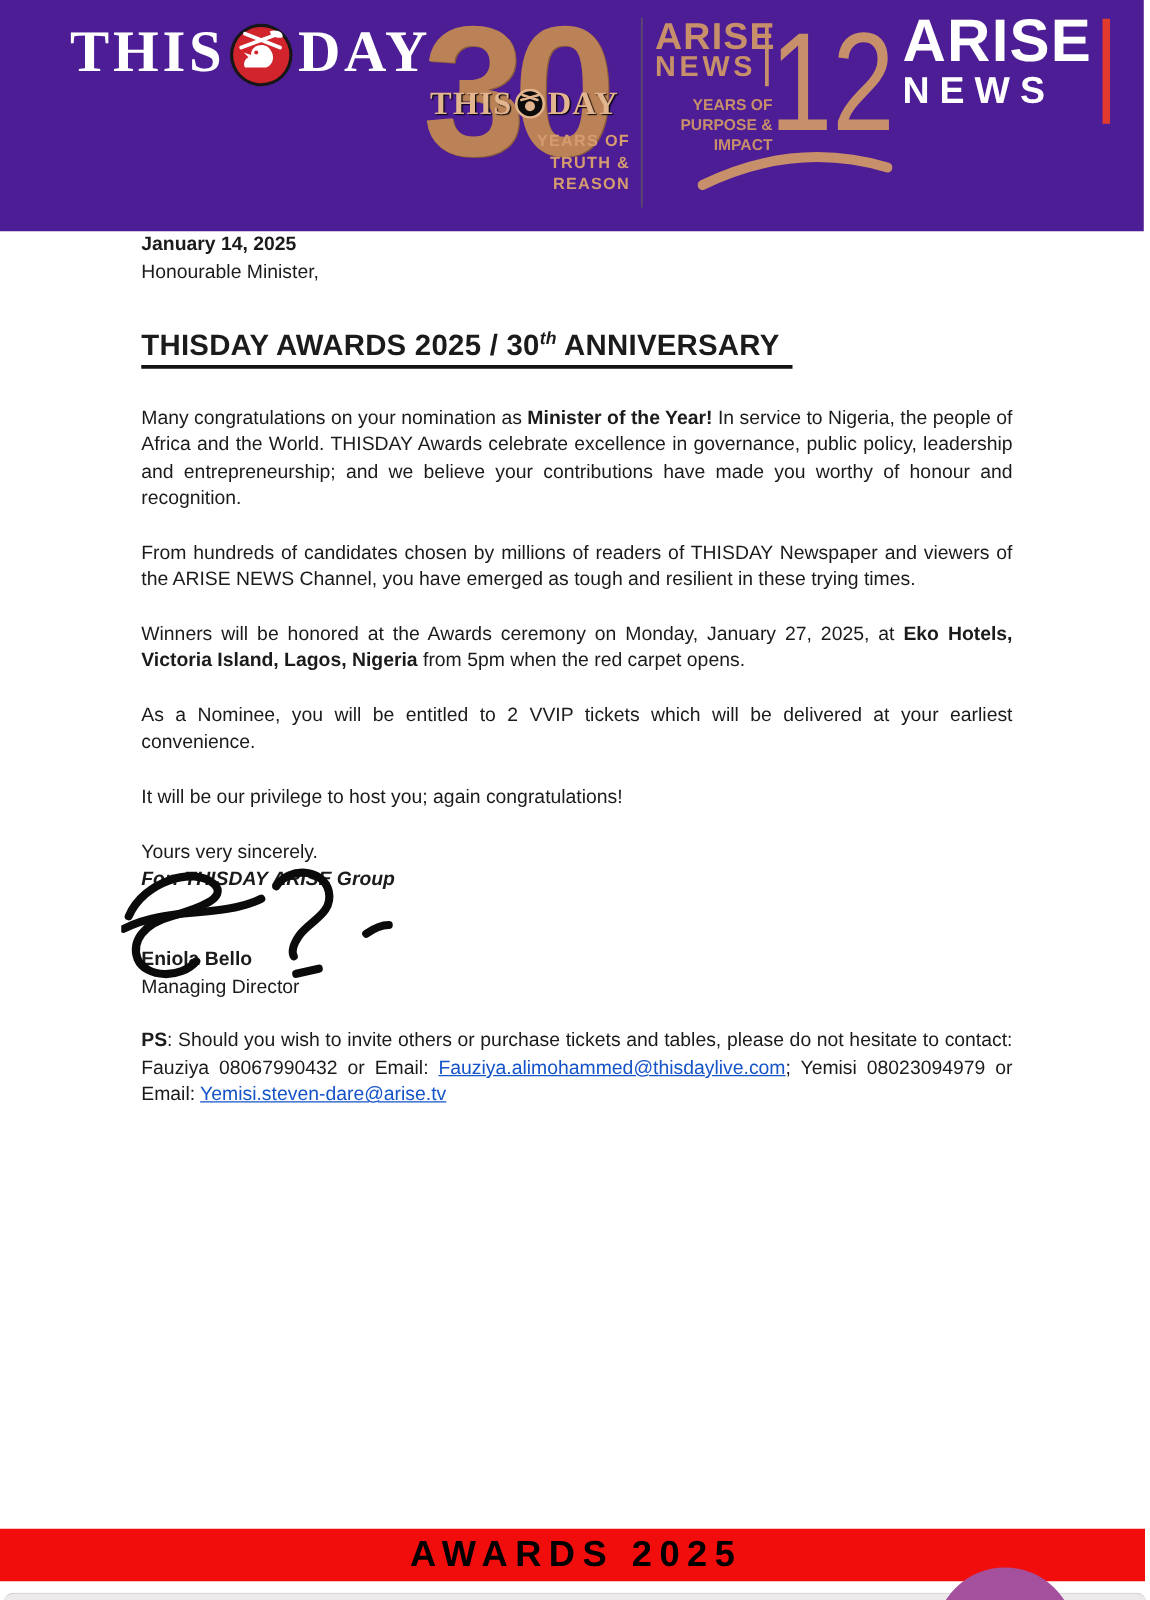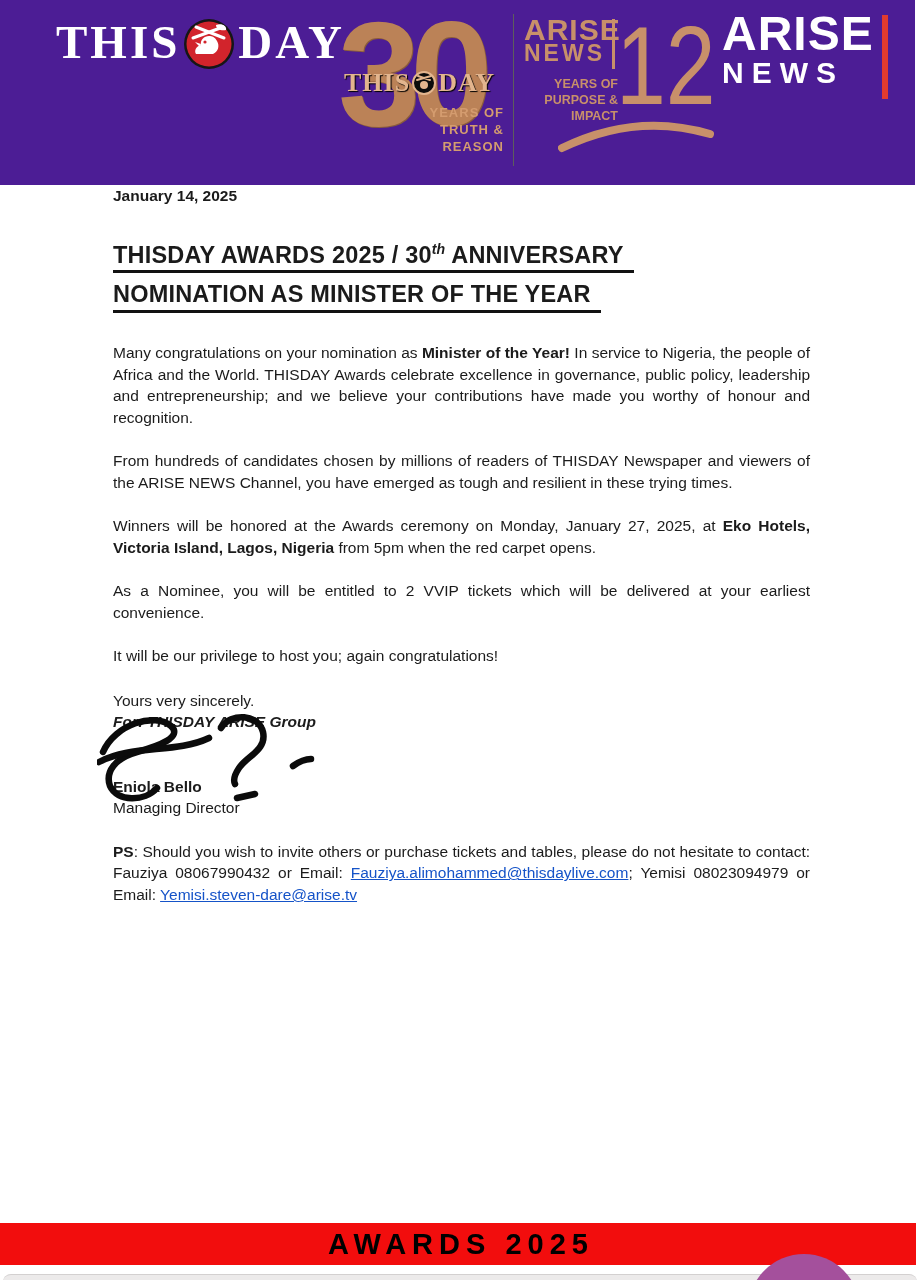--- a/index.html
+++ b/index.html
@@ -148,27 +148,25 @@
       <div class="an-news">NEWS</div>
       <div class="an-bar"></div>
     </div>
   </header>
 
   <main class="letter">
 
     <p class="date">January 14, 2025</p>
 
 
+    <p class="salutation">Honourable Minister,</p>
 
     <div class="subject">
       <div class="line-wrap">
         <span class="line"><span>THISDAY AWARDS 2025 / 30</span><sup>th</sup><span> ANNIVERSARY</span></span>
-      </div>
-      <div class="line-wrap">
-        <span class="line">NOMINATION AS MINISTER OF THE YEAR</span>
       </div>
     </div>
 
     <p class="p-gap"><span>Many congratulations on your nomination as </span><b>Minister of the Year!</b><span> In service to Nigeria, the people of Africa and the World. THISDAY Awards celebrate excellence in governance, public policy, leadership and entrepreneurship; and we believe your contributions have made you worthy of honour and recognition.</span></p>
 
     <p class="p-gap">From hundreds of candidates chosen by millions of readers of THISDAY Newspaper and viewers of the ARISE NEWS Channel, you have emerged as tough and resilient in these trying times.</p>
 
     <p class="p-gap"><span>Winners will be honored at the Awards ceremony on Monday, January 27, 2025, at </span><b>Eko Hotels, Victoria Island, Lagos, Nigeria</b><span> from 5pm when the red carpet opens.</span></p>
 
     <p class="p-gap">As a Nominee, you will be entitled to 2 VVIP tickets which will be delivered at your earliest convenience.</p>

